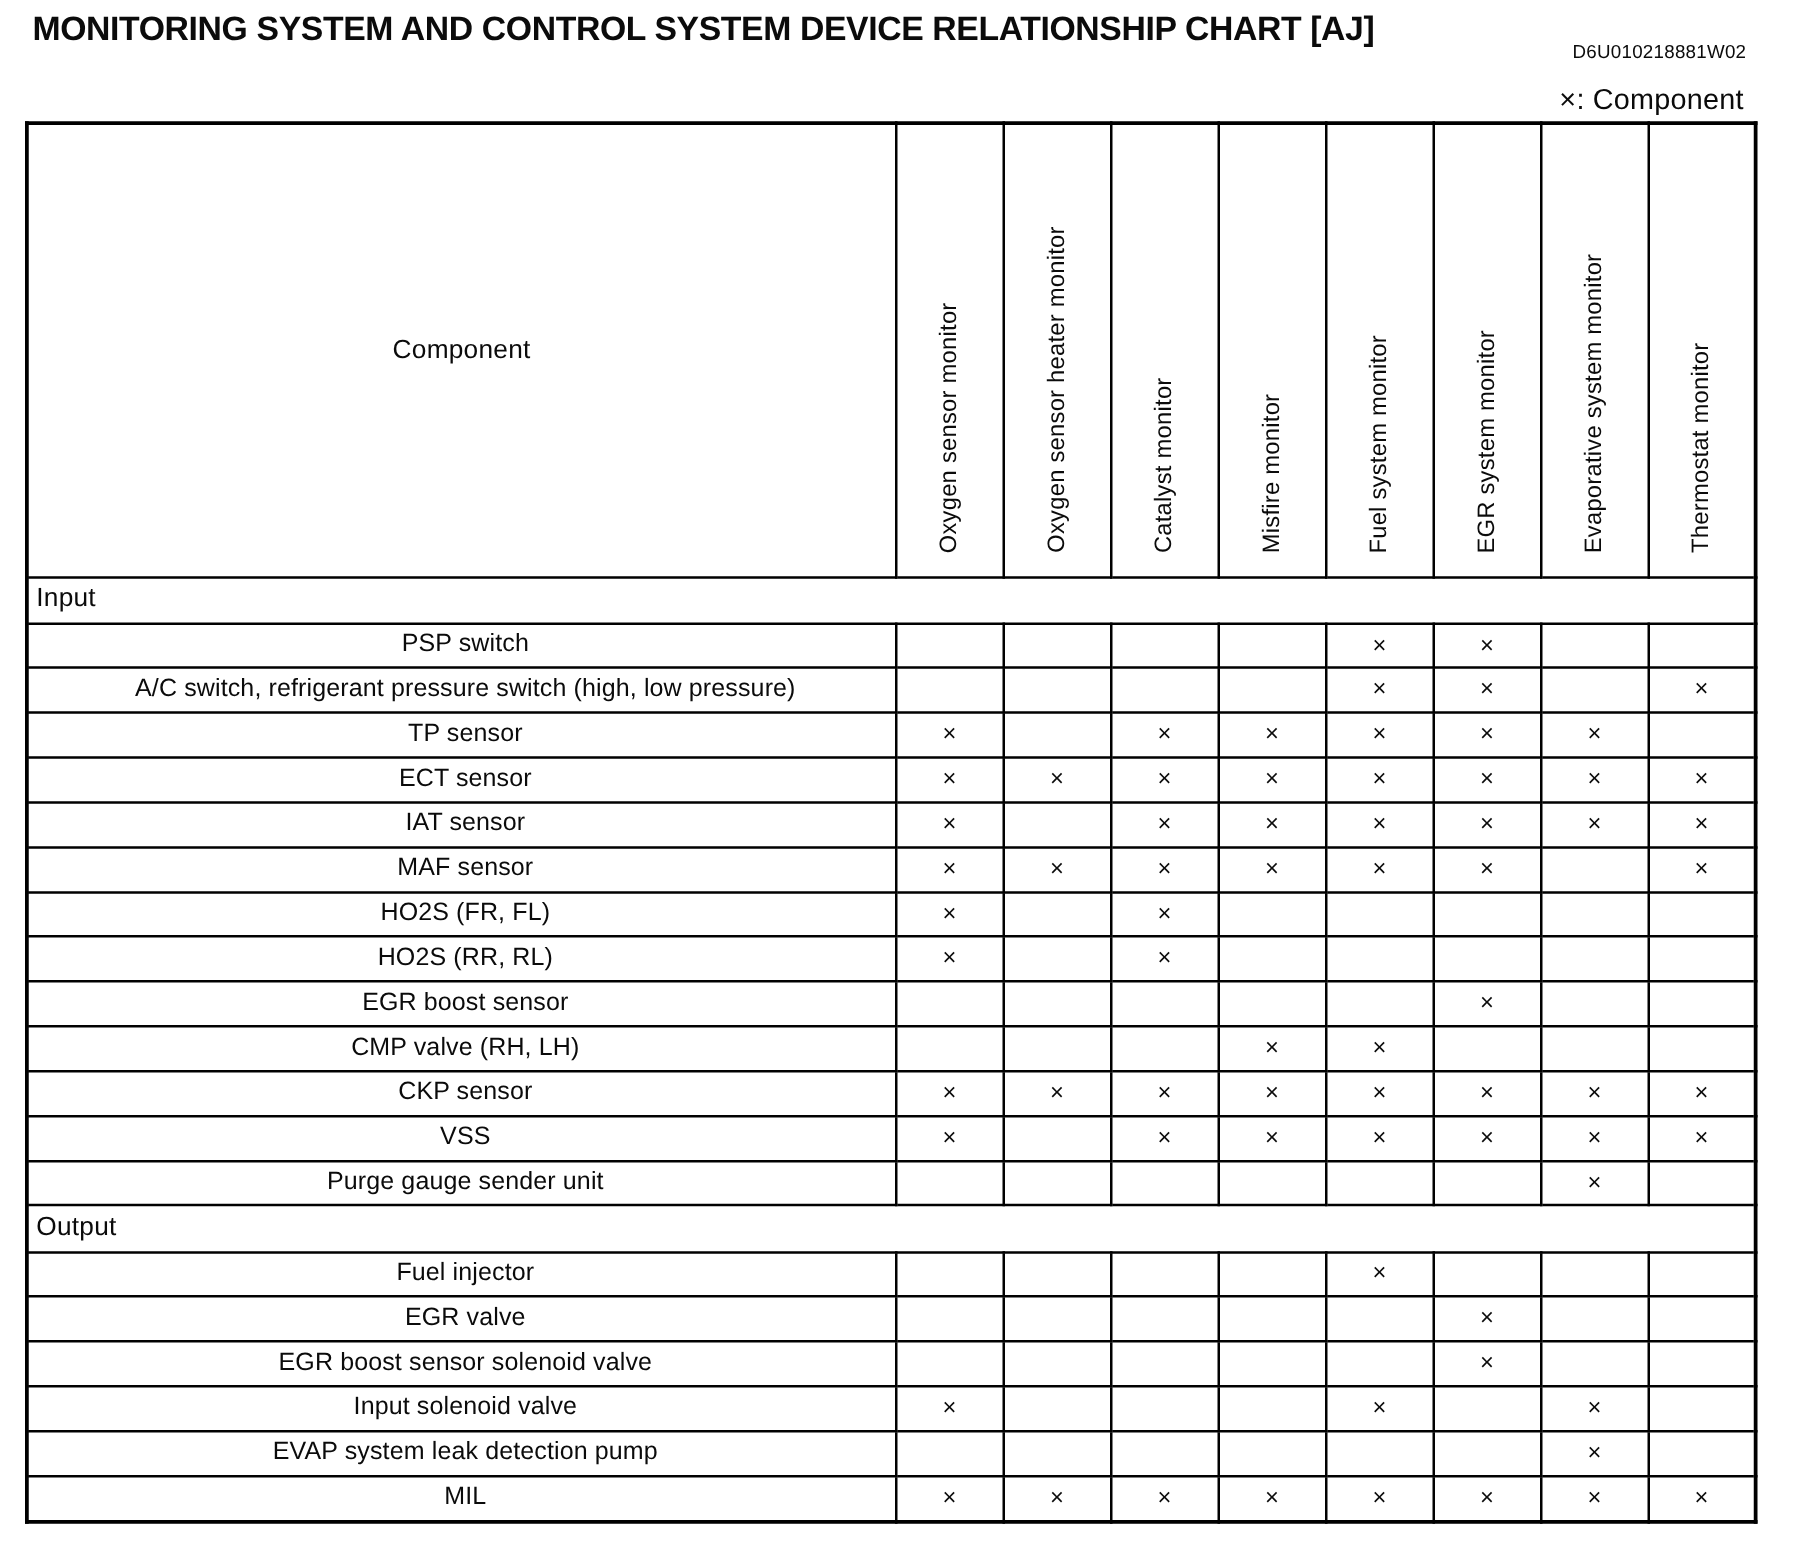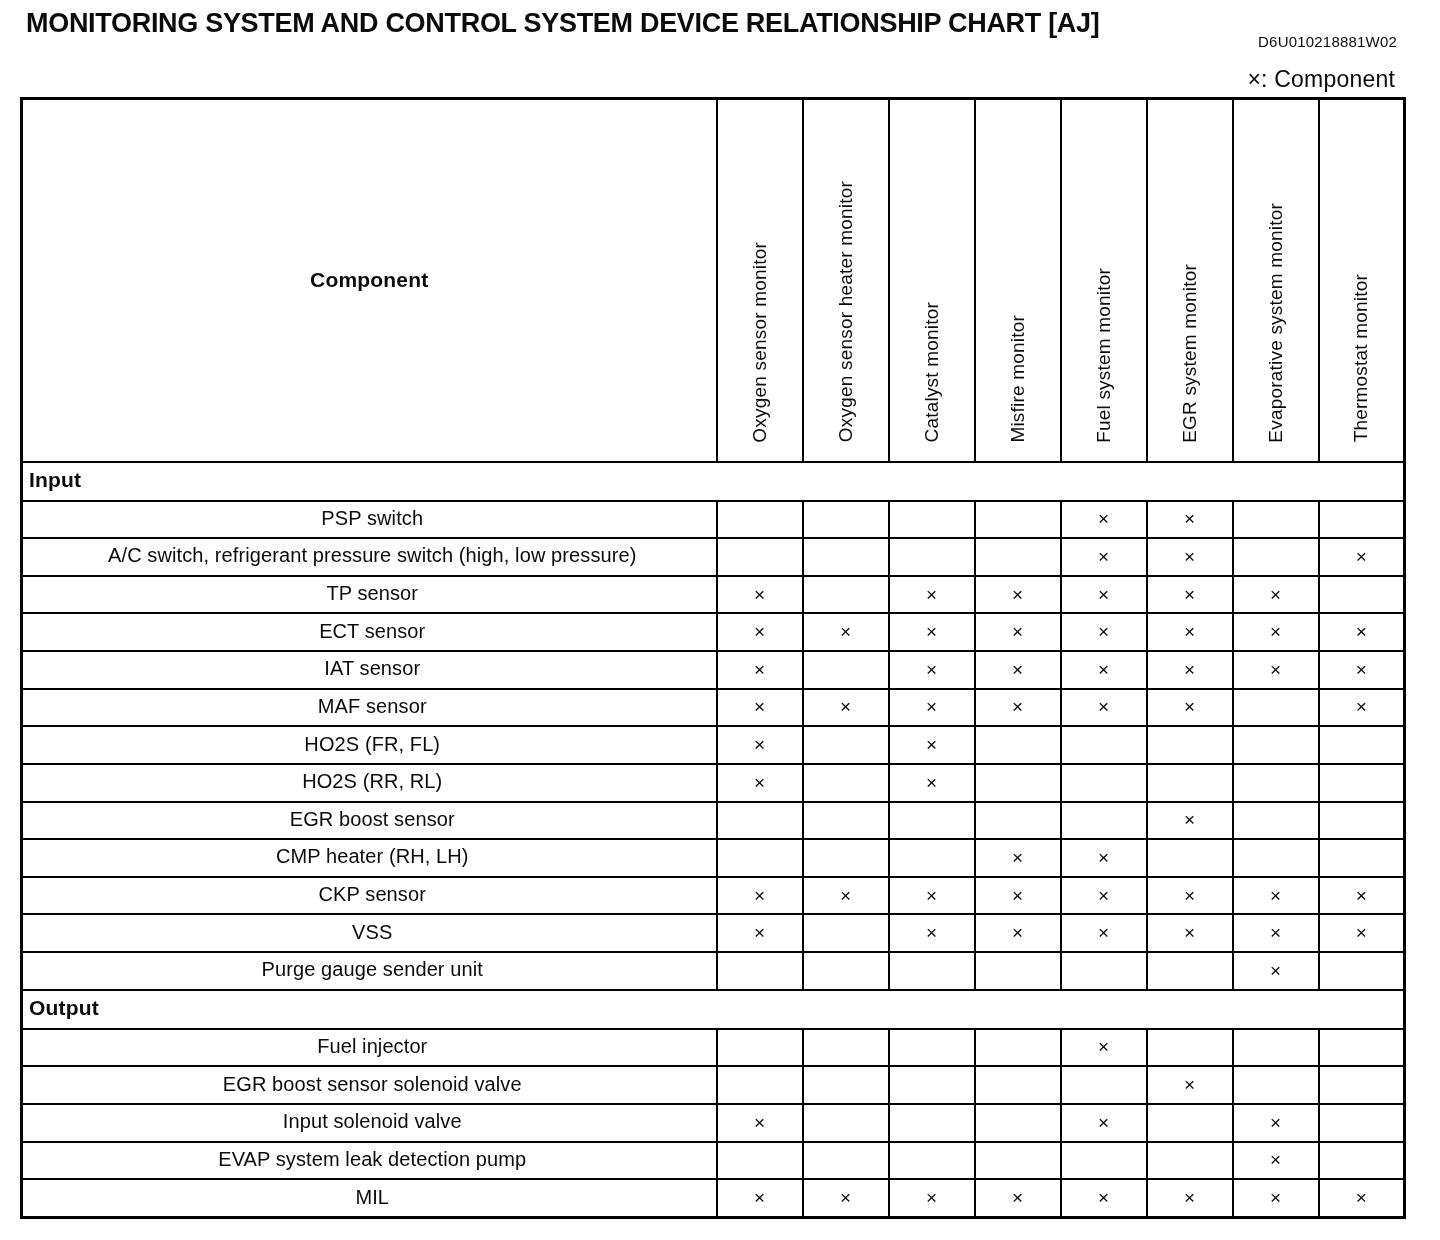--- a/index.html
+++ b/index.html
@@ -48,40 +48,40 @@
     table-layout: fixed;
     border: 3px solid #000;
   }
   table.matrix th, table.matrix td {
     border: 2px solid #000;
     overflow: hidden;
   }
   tr.header-row { height: 363px; }
   th.comp-head {
     font-size: 21px;
-    font-weight: bold;
+    font-weight: normal;
     text-align: center;
     vertical-align: middle;
     letter-spacing: 0.2px;
   }
   th.vhead { position: relative; }
   th.vhead span {
     position: absolute;
     bottom: 18px;
     left: 50%;
     transform: translateX(-50%) rotate(180deg);
     writing-mode: vertical-rl;
     white-space: nowrap;
     font-size: 19px;
     font-weight: normal;
     letter-spacing: 0.2px;
   }
   td.section-cell {
     font-size: 21px;
-    font-weight: bold;
+    font-weight: normal;
     padding: 0 0 2px 6px;
     letter-spacing: 0.2px;
   }
   td.comp-cell {
     font-size: 20px;
     padding: 0 0 2px 6px;
     letter-spacing: 0.1px;
     white-space: nowrap;
     text-align: center;
   }
@@ -237,21 +237,21 @@
         <td class="mark-cell"></td>
         <td class="mark-cell"></td>
         <td class="mark-cell"></td>
         <td class="mark-cell"></td>
         <td class="mark-cell"></td>
         <td class="mark-cell">×</td>
         <td class="mark-cell"></td>
         <td class="mark-cell"></td>
       </tr>
       <tr>
-        <td class="comp-cell">CMP heater (RH, LH)</td>
+        <td class="comp-cell">CMP valve (RH, LH)</td>
         <td class="mark-cell"></td>
         <td class="mark-cell"></td>
         <td class="mark-cell"></td>
         <td class="mark-cell">×</td>
         <td class="mark-cell">×</td>
         <td class="mark-cell"></td>
         <td class="mark-cell"></td>
         <td class="mark-cell"></td>
       </tr>
       <tr>
@@ -291,20 +291,31 @@
         <td class="section-cell" colspan="9">Output</td>
       </tr>
       <tr>
         <td class="comp-cell">Fuel injector</td>
         <td class="mark-cell"></td>
         <td class="mark-cell"></td>
         <td class="mark-cell"></td>
         <td class="mark-cell"></td>
         <td class="mark-cell">×</td>
         <td class="mark-cell"></td>
+        <td class="mark-cell"></td>
+        <td class="mark-cell"></td>
+      </tr>
+      <tr>
+        <td class="comp-cell">EGR valve</td>
+        <td class="mark-cell"></td>
+        <td class="mark-cell"></td>
+        <td class="mark-cell"></td>
+        <td class="mark-cell"></td>
+        <td class="mark-cell"></td>
+        <td class="mark-cell">×</td>
         <td class="mark-cell"></td>
         <td class="mark-cell"></td>
       </tr>
       <tr>
         <td class="comp-cell">EGR boost sensor solenoid valve</td>
         <td class="mark-cell"></td>
         <td class="mark-cell"></td>
         <td class="mark-cell"></td>
         <td class="mark-cell"></td>
         <td class="mark-cell"></td>

